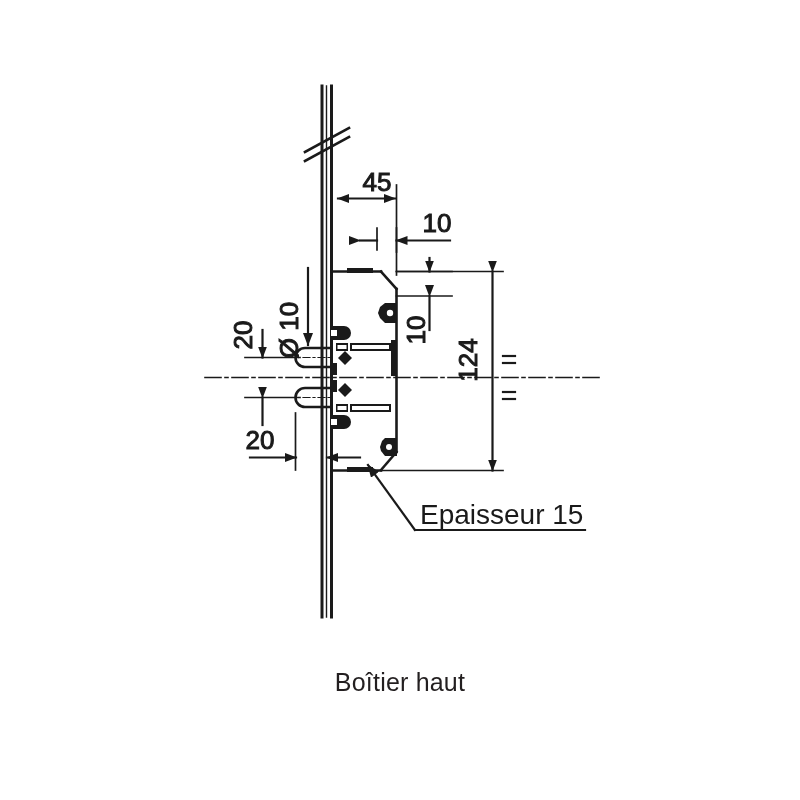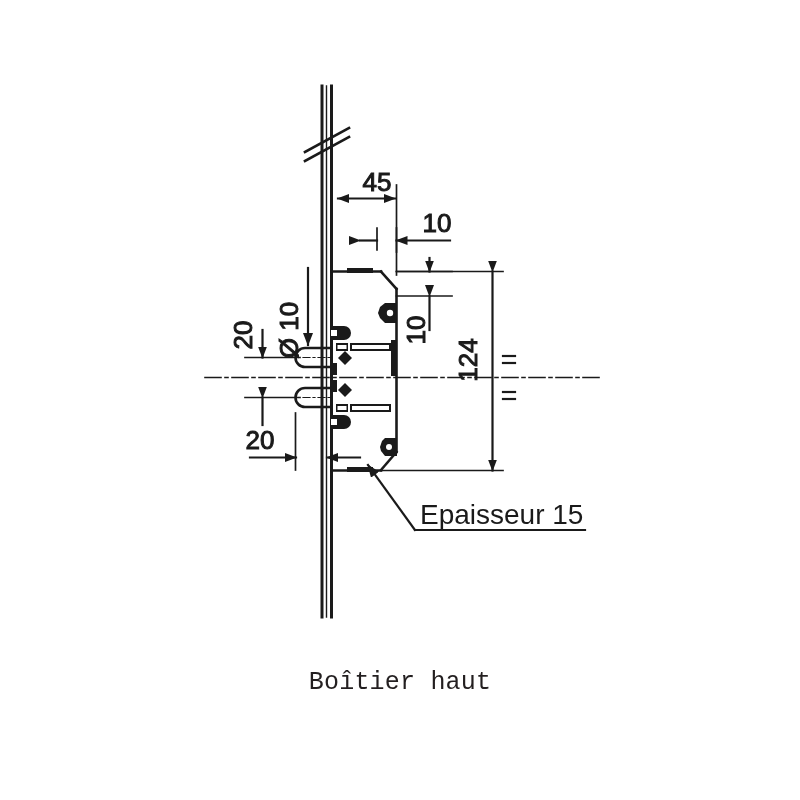--- a/index.html
+++ b/index.html
@@ -23,21 +23,21 @@
   #drawing {
     position: absolute;
     left: 0; top: 0;
   }
   .caption {
     position: absolute;
     left: 0;
     top: 668px;
     width: 800px;
     text-align: center;
-    font-family: Liberation Mono, monospace;
+    font-family: Liberation Sans, sans-serif;
     font-size: 25px;
     color: #231f20;
     letter-spacing: 0.2px;
   }
   svg text {
     font-family: "Liberation Sans", sans-serif;
     fill: #1a1a1a;
   }
 </style>
 </head>

